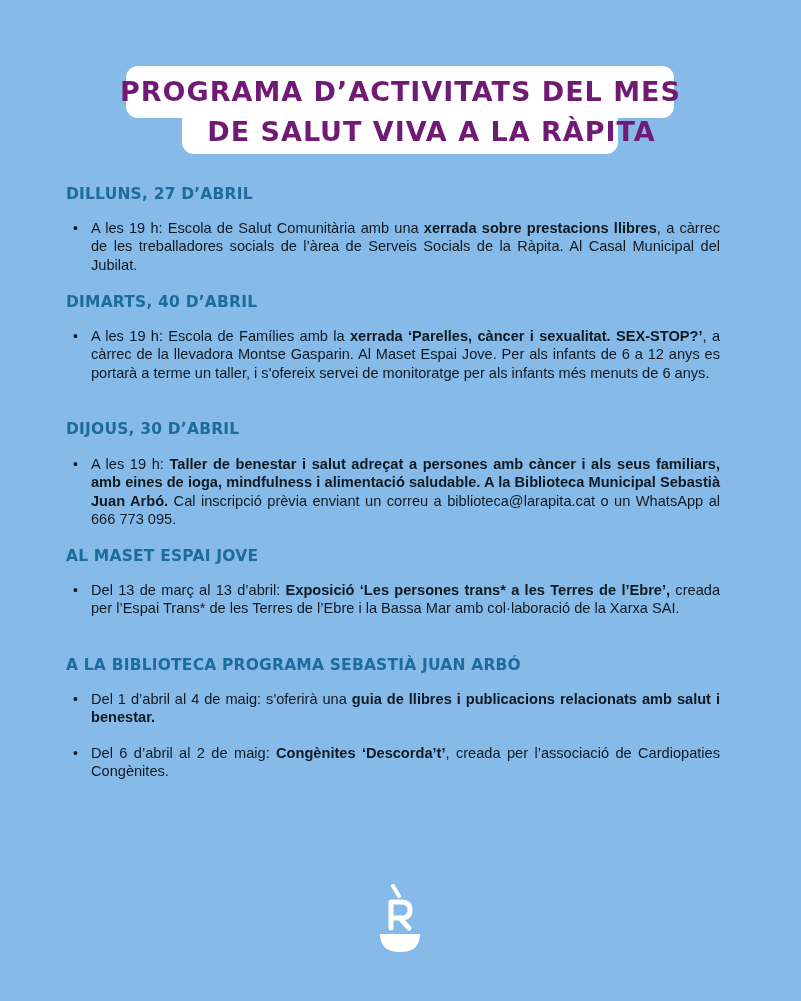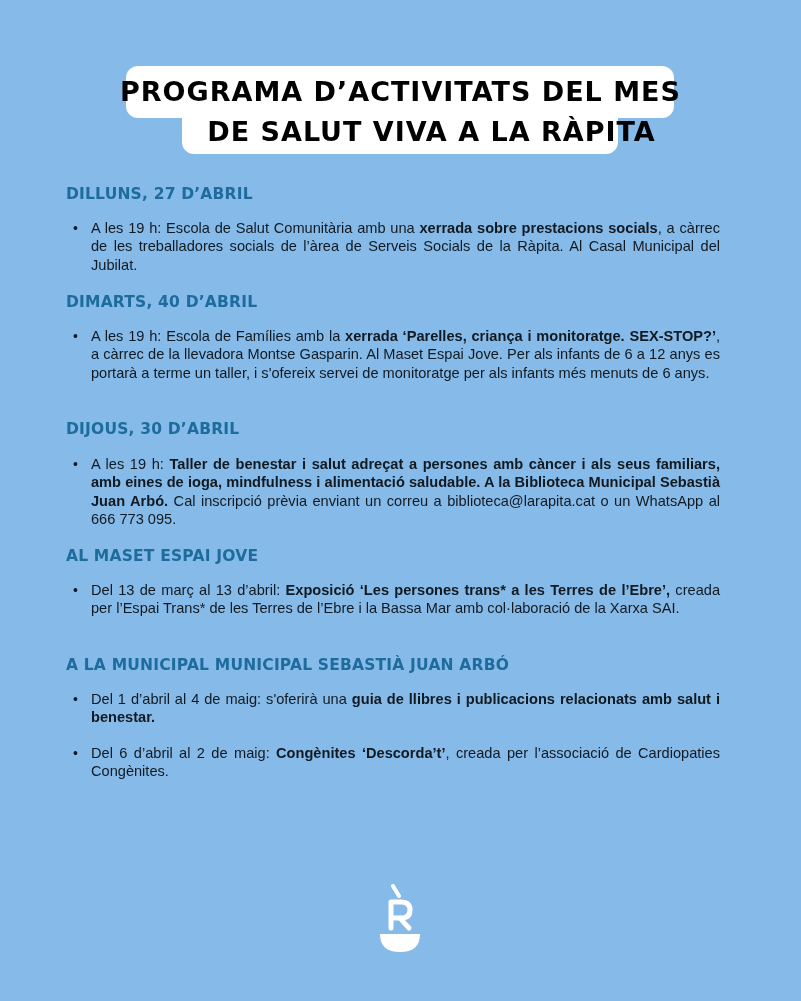--- a/index.html
+++ b/index.html
@@ -14,21 +14,21 @@
   .title-top {
     position: absolute; left: 126px; top: 66px; width: 548px; height: 52px;
     background: #ffffff; border-radius: 12px;
   }
   .title-bottom {
     position: absolute; left: 182px; top: 108px; width: 436px; height: 46px;
     background: #ffffff; border-radius: 12px;
   }
   .title-line {
     position: absolute; left: 0; width: 801px; text-align: center;
-    color: #000000; font-weight: bold; font-size: 27px; letter-spacing: 1px;
+    color: #701a75; font-weight: bold; font-size: 27px; letter-spacing: 1px;
     font-family: "DejaVu Sans", sans-serif;
   }
   .title-line.l1 { top: 76px; }
   .title-line.l2 { top: 116px; margin-left: 31px; }
 
   .section-header {
     position: absolute; left: 66px;
     color: #1d6c9c; font-weight: bold; font-size: 15.5px;
     font-family: "DejaVu Sans", sans-serif; letter-spacing: 0.2px;
   }
@@ -47,32 +47,32 @@
 </style>
 </head>
 <body>
 
 <div class="title-top"></div>
 <div class="title-bottom"></div>
 <div class="title-line l1">PROGRAMA D’ACTIVITATS DEL MES</div>
 <div class="title-line l2">DE SALUT VIVA A LA RÀPITA</div>
 
 <div class="section-header" style="top:185px">DILLUNS, 27 D’ABRIL</div>
-<div class="bullet" style="top:219px"><span>A les 19 h: Escola de Salut Comunitària amb una </span><b>xerrada sobre prestacions socials</b><span>, a càrrec de les treballadores socials de l’àrea de Serveis Socials de la Ràpita. Al Casal Municipal del Jubilat.</span></div>
+<div class="bullet" style="top:219px"><span>A les 19 h: Escola de Salut Comunitària amb una </span><b>xerrada sobre prestacions llibres</b><span>, a càrrec de les treballadores socials de l’àrea de Serveis Socials de la Ràpita. Al Casal Municipal del Jubilat.</span></div>
 
 <div class="section-header" style="top:293px">DIMARTS, 40 D’ABRIL</div>
-<div class="bullet" style="top:327px"><span>A les 19 h: Escola de Famílies amb la </span><b>xerrada ‘Parelles, criança i monitoratge. SEX-STOP?’</b><span>, a càrrec de la llevadora Montse Gasparin. Al Maset Espai Jove. Per als infants de 6 a 12 anys es portarà a terme un taller, i s'ofereix servei de monitoratge per als infants més menuts de 6 anys.</span></div>
+<div class="bullet" style="top:327px"><span>A les 19 h: Escola de Famílies amb la </span><b>xerrada ‘Parelles, càncer i sexualitat. SEX-STOP?’</b><span>, a càrrec de la llevadora Montse Gasparin. Al Maset Espai Jove. Per als infants de 6 a 12 anys es portarà a terme un taller, i s'ofereix servei de monitoratge per als infants més menuts de 6 anys.</span></div>
 
 <div class="section-header" style="top:420px">DIJOUS, 30 D’ABRIL</div>
 <div class="bullet" style="top:455px"><span>A les 19 h: </span><b>Taller de benestar i salut adreçat a persones amb càncer i als seus familiars, amb eines de ioga, mindfulness i alimentació saludable. A la Biblioteca Municipal Sebastià Juan Arbó.</b><span> Cal inscripció prèvia enviant un correu a biblioteca@larapita.cat o un WhatsApp al 666 773 095.</span></div>
 
 <div class="section-header" style="top:547px">AL MASET ESPAI JOVE</div>
 <div class="bullet" style="top:581px"><span>Del 13 de març al 13 d’abril: </span><b>Exposició ‘Les persones trans* a les Terres de l’Ebre’,</b><span> creada per l’Espai Trans* de les Terres de l’Ebre i la Bassa Mar amb col·laboració de la Xarxa SAI.</span></div>
 
-<div class="section-header" style="top:656px">A LA MUNICIPAL MUNICIPAL SEBASTIÀ JUAN ARBÓ</div>
+<div class="section-header" style="top:656px">A LA BIBLIOTECA PROGRAMA SEBASTIÀ JUAN ARBÓ</div>
 <div class="bullet" style="top:690px"><span>Del 1 d’abril al 4 de maig: s'oferirà una </span><b>guia de llibres i publicacions relacionats amb salut i benestar.</b></div>
 <div class="bullet" style="top:744px"><span>Del 6 d’abril al 2 de maig: </span><b>Congènites ‘Descorda’t’</b><span>, creada per l’associació de Cardiopaties Congènites.</span></div>
 
 <svg class="logo" viewBox="0 0 42 70">
   <path d="M14 2 L20 12" stroke="#ffffff" stroke-width="4" stroke-linecap="round" fill="none"></path>
   <path d="M12 18 L12 44 M12 18 L22 18 Q31 18 31 26 Q31 34 22 34 L12 34 M21 34 Q26 40 30 44" stroke="#ffffff" stroke-width="5" fill="none" stroke-linecap="round" stroke-linejoin="round"></path>
   <path d="M1 50 L41 50 Q41 68 21 68 Q1 68 1 50 Z" fill="#ffffff"></path>
 </svg>
 
 </body></html>

